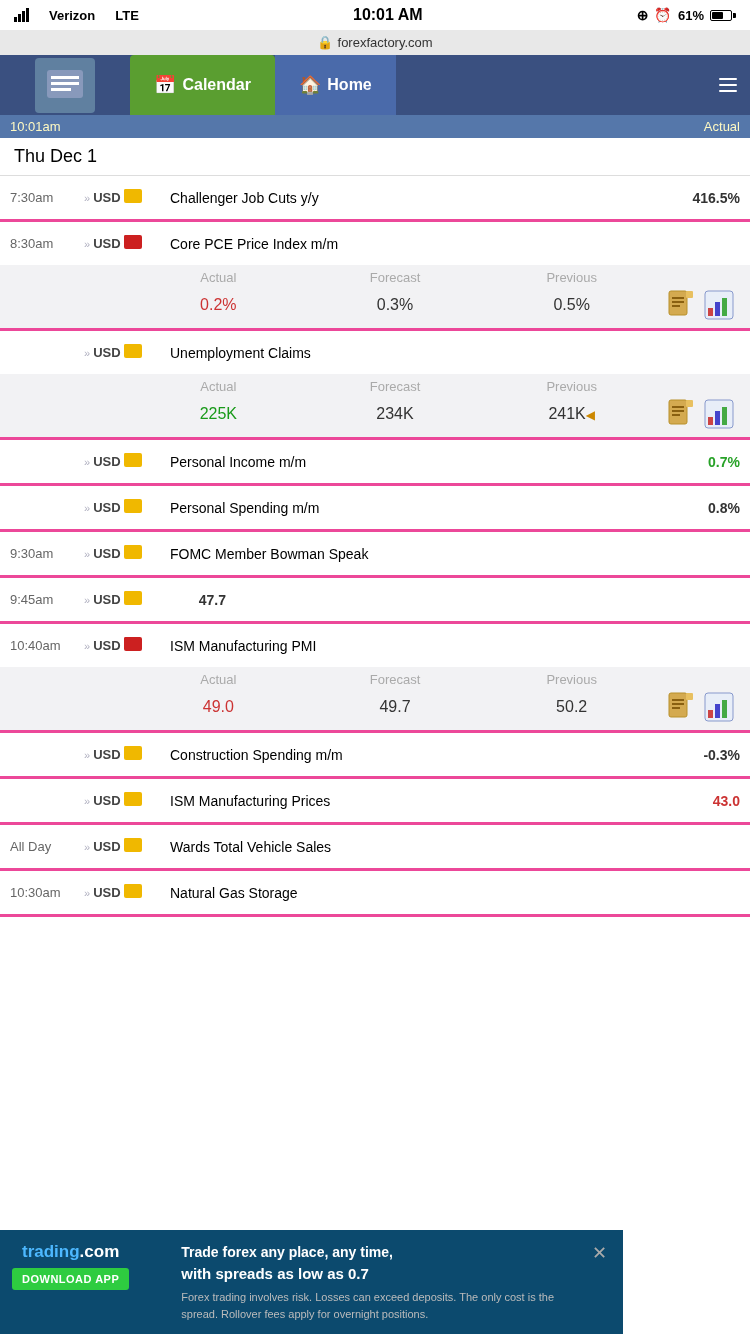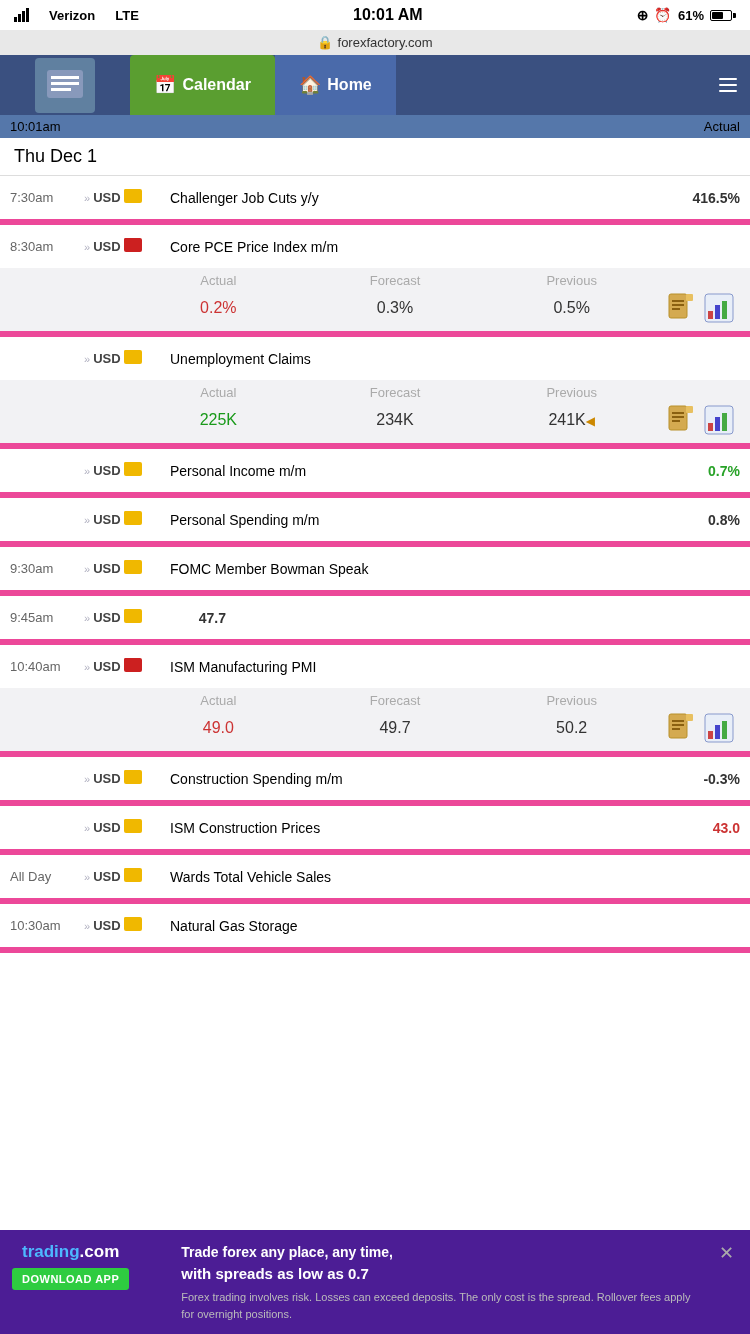--- a/index.html
+++ b/index.html
@@ -77,46 +77,46 @@
       padding: 0 10px;
       color: #fff;
     }
 
     
     .sub-nav {
       background: #5577aa;
       display: flex;
       justify-content: space-between;
       padding: 4px 10px;
-      color: #000000;
+      color: #fef9c3;
       font-size: 13px;
     }
 
     
     .date-header {
       padding: 8px 14px;
       font-size: 18px;
       font-weight: normal;
       border-bottom: 1px solid #ddd;
     }
     .actual-green { color: #28a228; }
     .actual-red { color: #cc3333; }
     .actual-dark { color: #333; }
 
     
     .ad-banner {
-      background: #4c1d95;
+      background: #0c4a6e;
       color: #fff;
       display: flex;
       align-items: flex-start;
       padding: 12px;
       gap: 12px;
       position: fixed;
       bottom: 0;
-      width: 750px;
+      width: 623px;
     }
     .ad-logo-area {
       display: flex;
       flex-direction: column;
       align-items: center;
       gap: 6px;
       min-width: 110px;
     }
     .ad-download-btn {
       background: #2ecc40;
@@ -184,21 +184,21 @@
       width: 60%;
     }
     .battery-tip {
       width: 3px;
       height: 5px;
       background: #000;
       border-radius: 0 1px 1px 0;
       margin-left: 1px;
     }
 
-    .event-block { border-bottom: 6px solid #ec4899; }
+    .event-block { border-bottom: 3px solid #ec4899; }
 
     .inline-row {
       display: flex;
       width: 100%;
       align-items: center;
     }
 
     .time-col { width: 80px; min-width: 80px; padding: 11px 4px 11px 10px; font-size: 13px; color: #666; }
     .curr-col { display: flex; align-items: center; gap: 3px; padding: 11px 4px; min-width: 86px; }
     .name-col { flex: 1; padding: 11px 4px; font-size: 14px; }
@@ -558,21 +558,21 @@
       <div class="curr-col">
         <span class="arrows-sym">»</span>
         <span class="curr-label">USD</span>
         <span>
           <svg width="20" height="18" viewBox="0 0 20 18">
               <rect x="0" y="2" width="18" height="14" rx="2" fill="#f0b800"></rect>
               <rect x="0" y="2" width="7" height="4" rx="1.5" fill="#f0b800"></rect>
             </svg>
         </span>
       </div>
-      <div class="name-col">ISM Construction Prices</div>
+      <div class="name-col">ISM Manufacturing Prices</div>
       <div class="val-col actual-red">43.0</div>
     </div>
   </div>
 
   <div class="event-block">
     <div class="inline-row">
       <div class="time-col">All Day</div>
       <div class="curr-col">
         <span class="arrows-sym">»</span>
         <span class="curr-label">USD</span>

